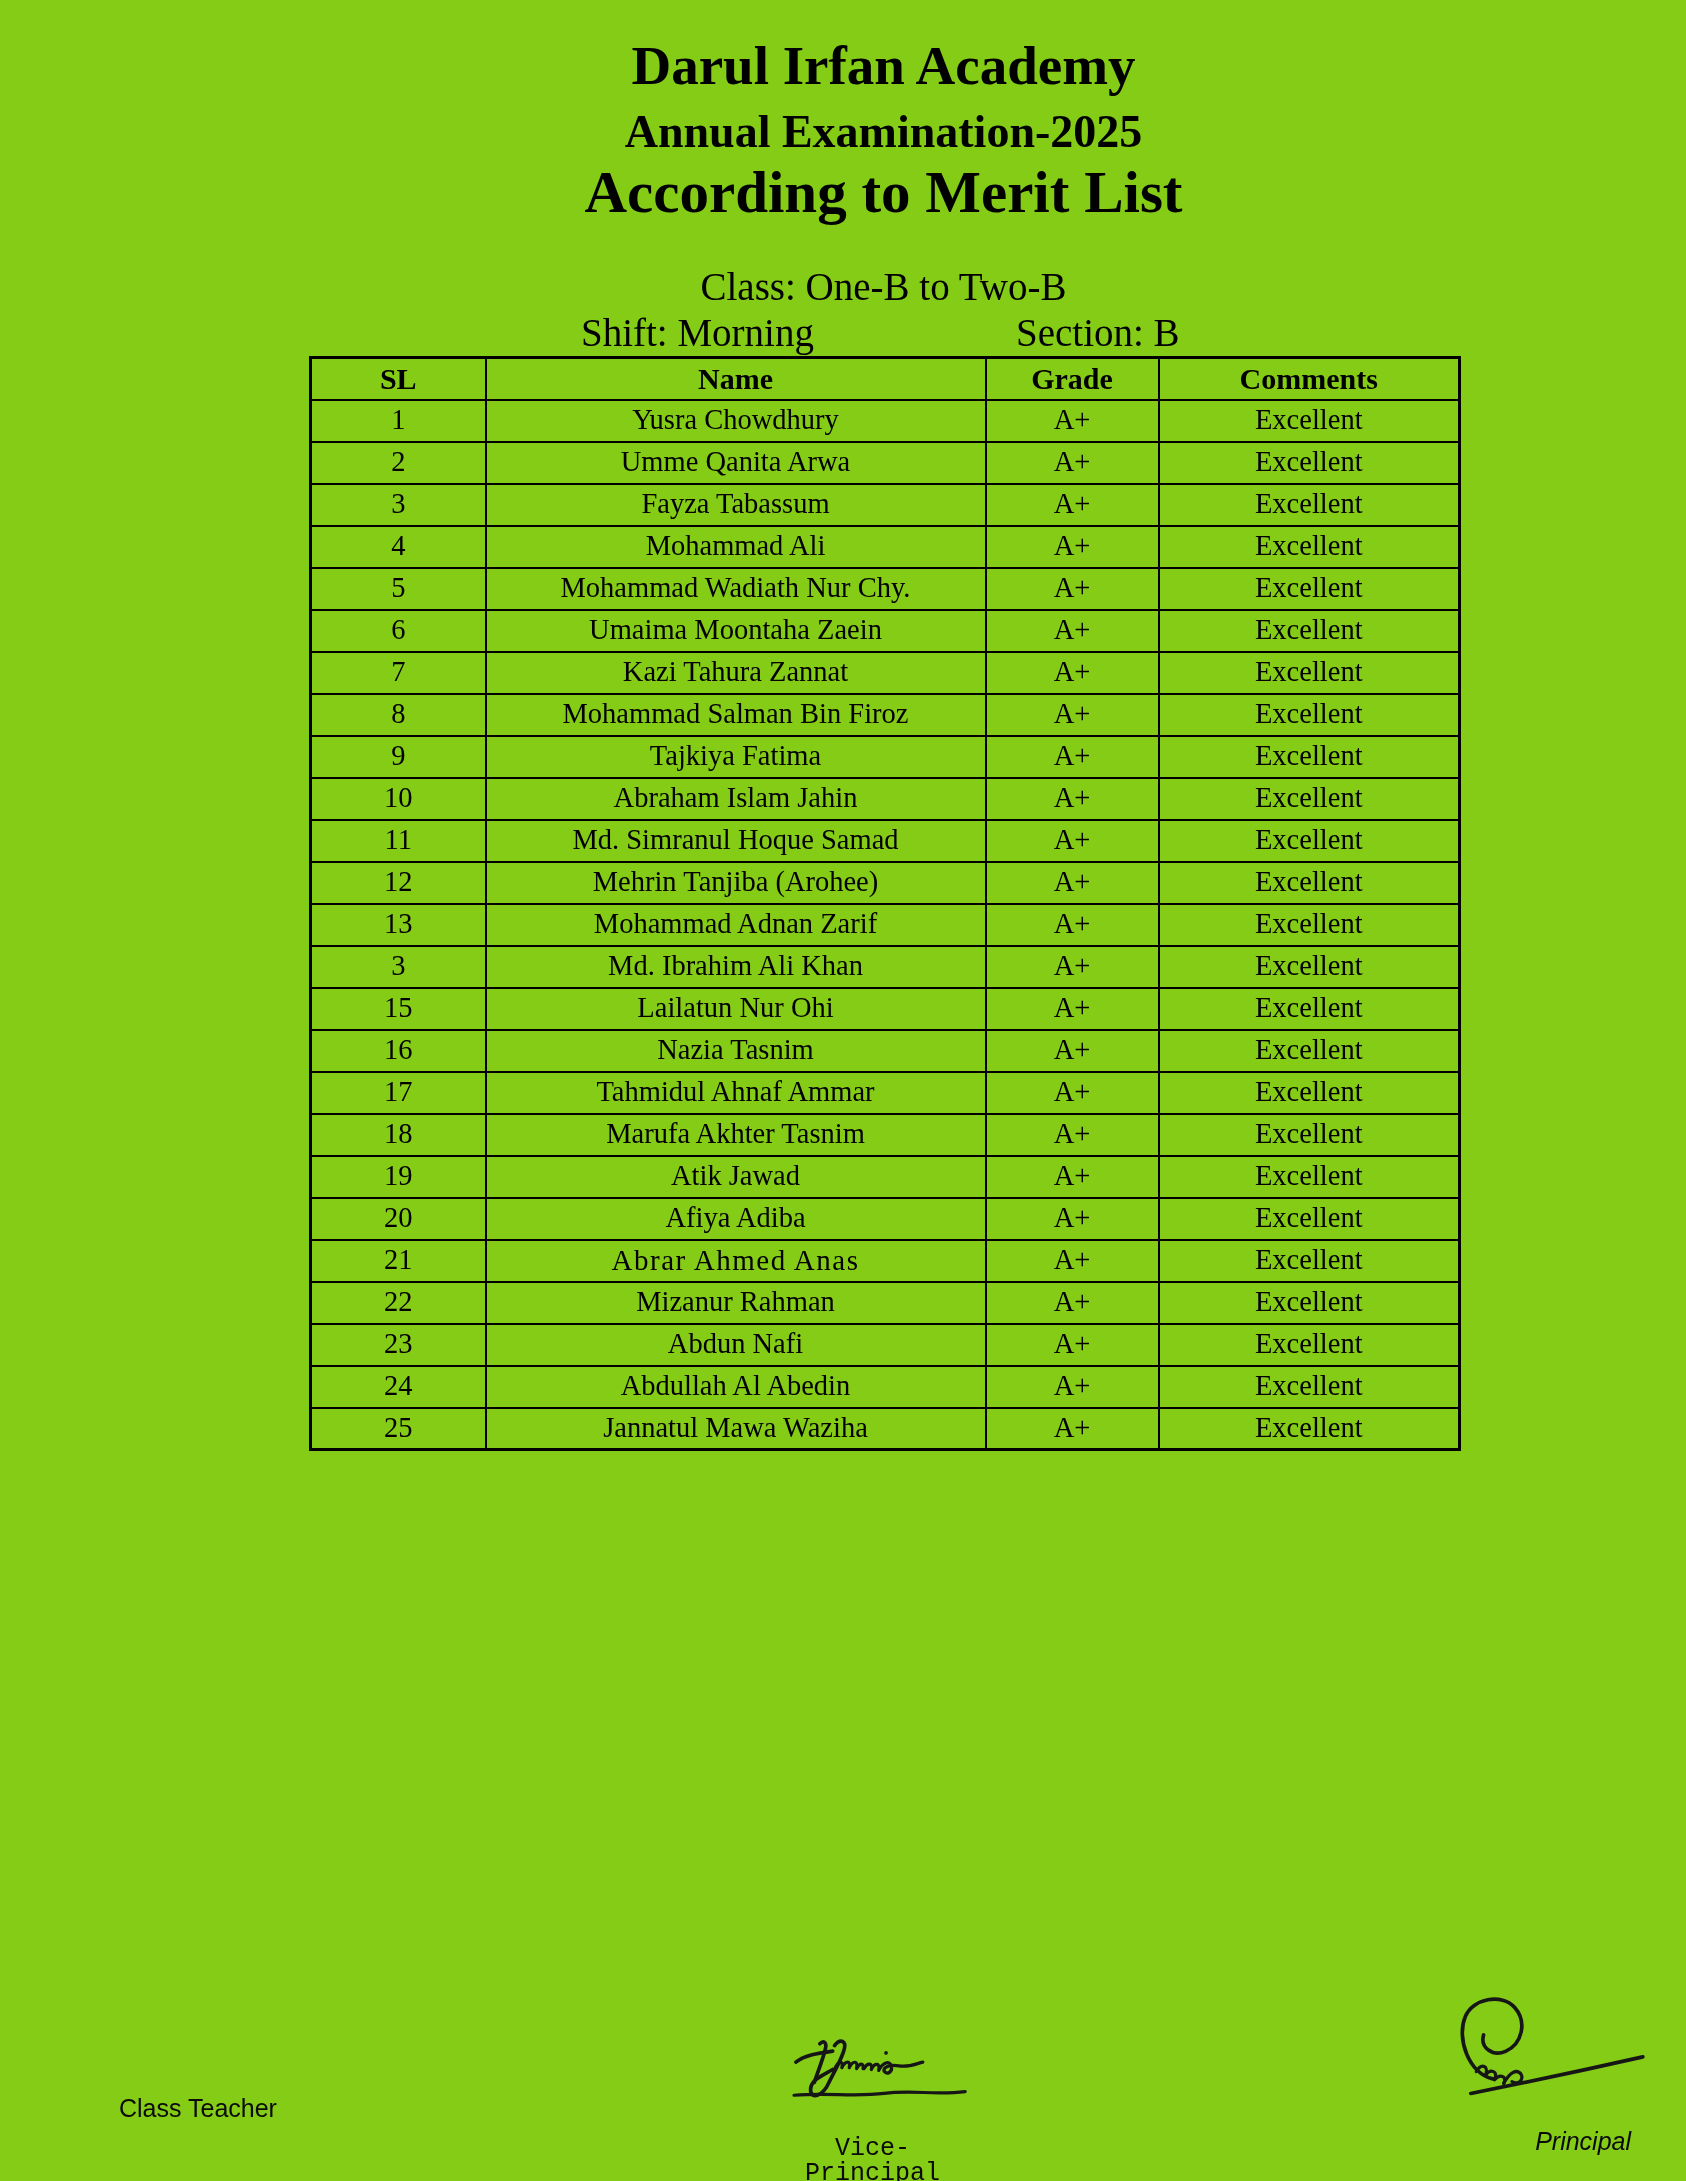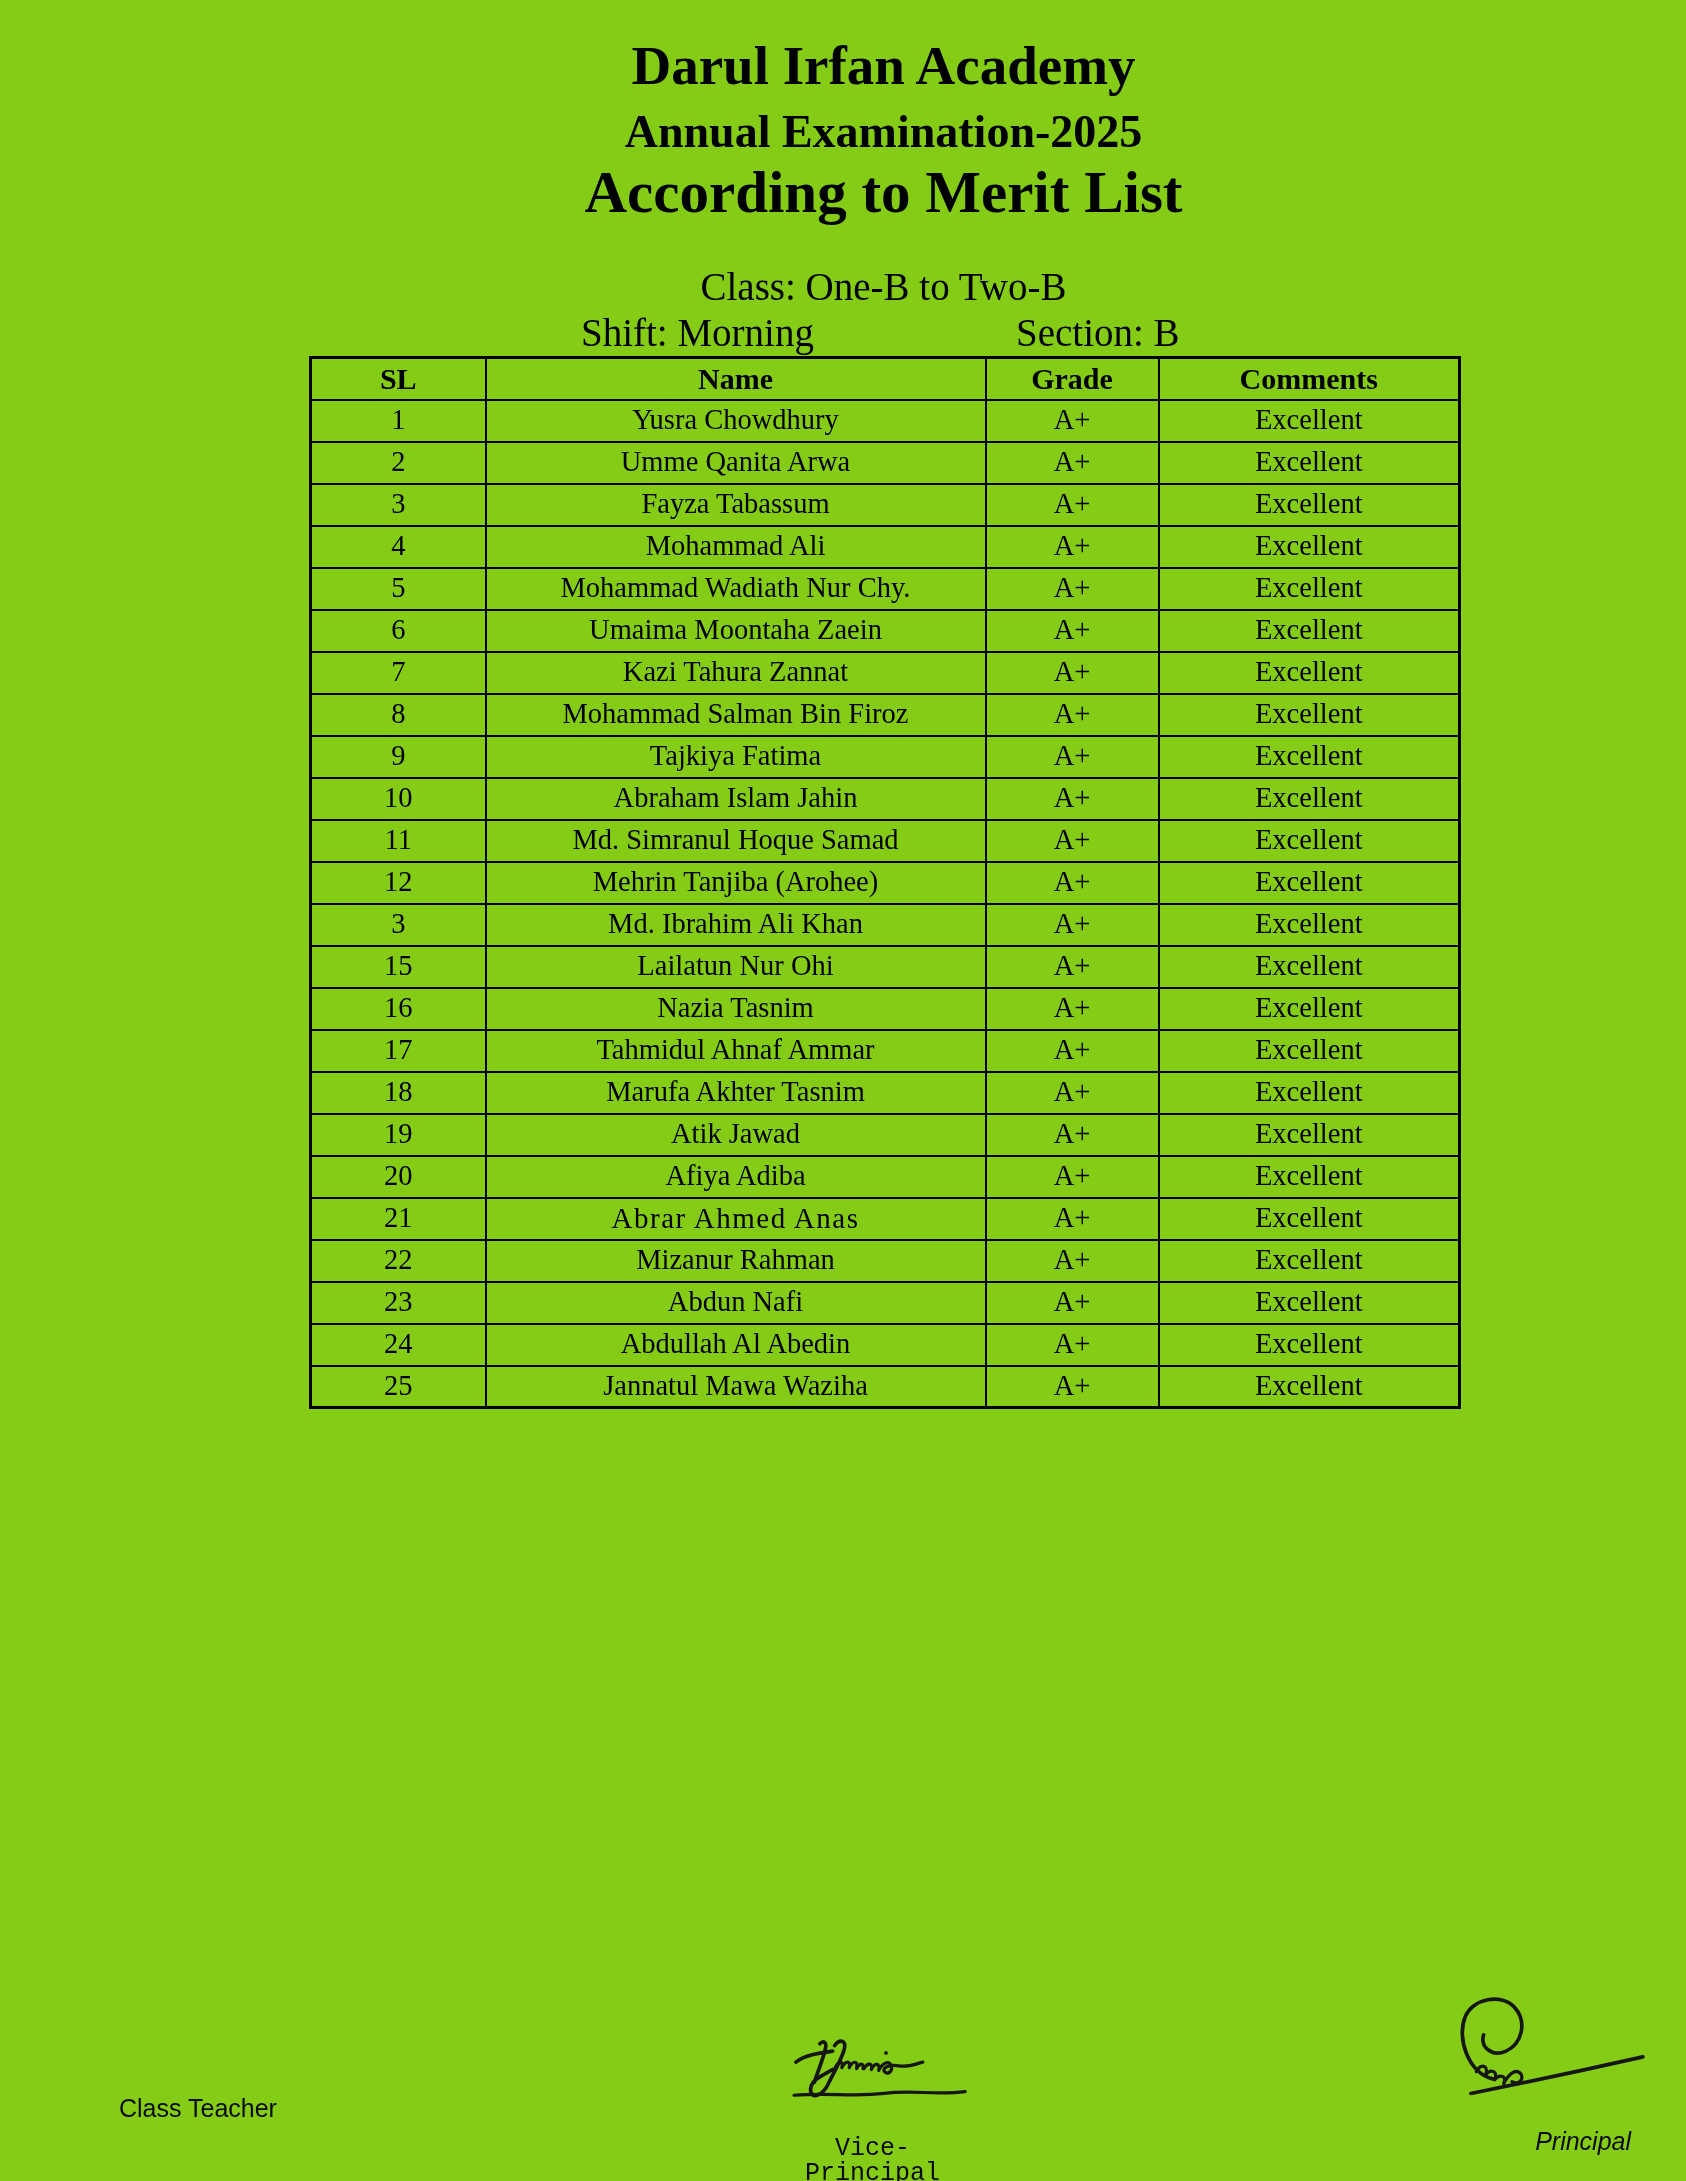--- a/index.html
+++ b/index.html
@@ -200,20 +200,26 @@
       <td class="grade-cell">A+</td>
       <td class="comments-cell">Excellent</td>
     </tr>
           <tr>
       <td class="sl-cell">12</td>
       <td class="name-cell">Mehrin Tanjiba (Arohee)</td>
       <td class="grade-cell">A+</td>
       <td class="comments-cell">Excellent</td>
     </tr>
           <tr>
+      <td class="sl-cell">13</td>
+      <td class="name-cell">Mohammad Adnan Zarif</td>
+      <td class="grade-cell">A+</td>
+      <td class="comments-cell">Excellent</td>
+    </tr>
+          <tr>
       <td class="sl-cell">3</td>
       <td class="name-cell">Md. Ibrahim Ali Khan</td>
       <td class="grade-cell">A+</td>
       <td class="comments-cell">Excellent</td>
     </tr>
           <tr>
       <td class="sl-cell">15</td>
       <td class="name-cell">Lailatun Nur Ohi</td>
       <td class="grade-cell">A+</td>
       <td class="comments-cell">Excellent</td>

